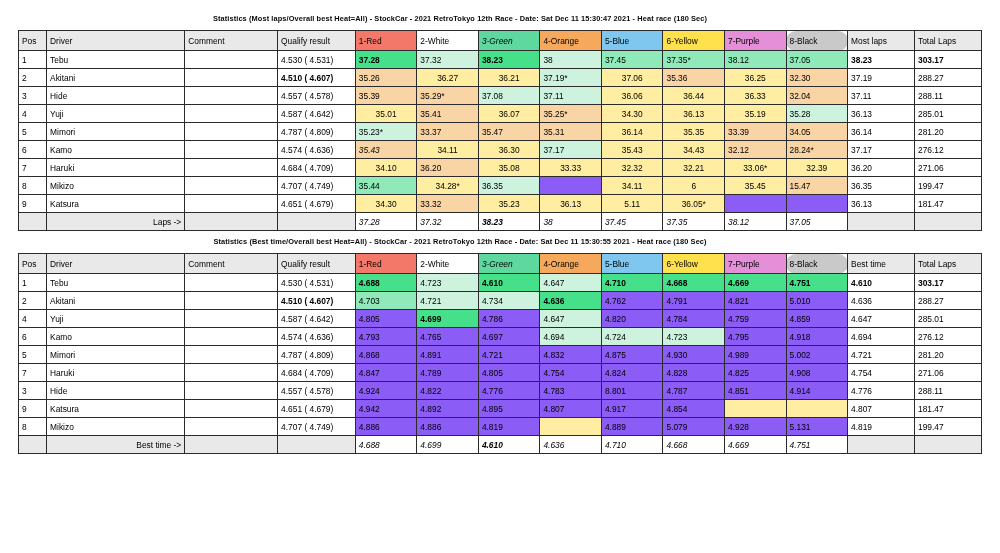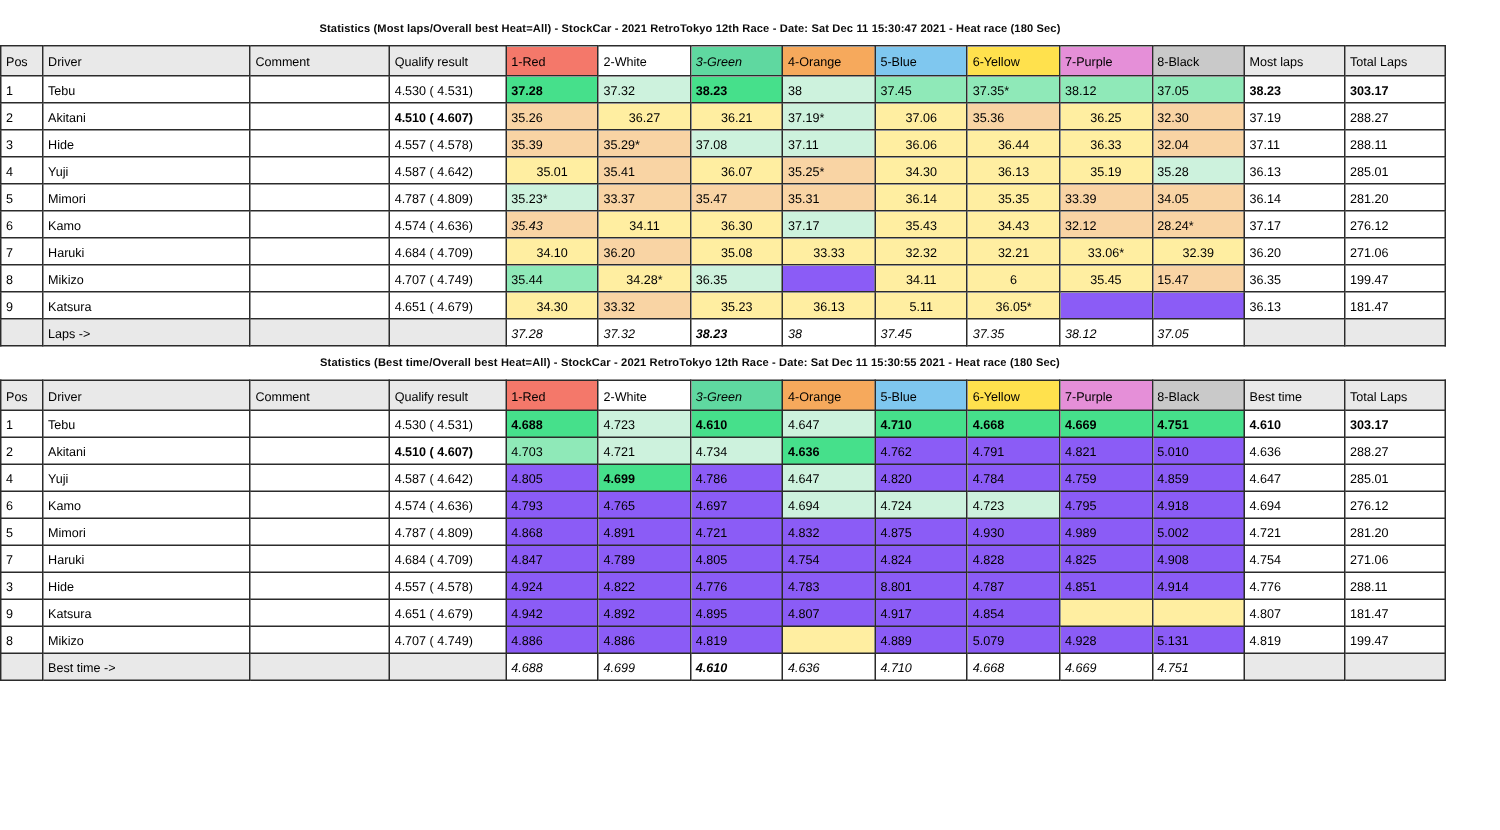--- a/index.html
+++ b/index.html
@@ -12,21 +12,21 @@
     height: 553px;
     font-family: "Liberation Sans", sans-serif;
     color: #000000;
     overflow: hidden;
   }
   .page {
     width: 920px;
     height: 553px;
     position: relative;
     box-sizing: border-box;
-    padding: 8px 0;
+    padding: 8px 18px;
   }
   .panel {
     position: relative;
     margin-bottom: 4px;
   }
   .panel-title {
     text-align: center;
     font-size: 7.4px;
     font-weight: bold;
     letter-spacing: 0.1px;
@@ -63,34 +63,35 @@
   .c-best { width: 62px; }
   .c-total { width: 62px; }
   .hdr-grey { background: #e9e9e9; }
   .hdr-red { background: #f4786a; }
   .hdr-white { background: #ffffff; }
   .hdr-green { background: #5fd8a0; font-style: italic; }
   .hdr-orange { background: #f6a95c; }
   .hdr-blue { background: #7fc7ef; }
   .hdr-yellow { background: #ffe14d; }
   .hdr-purple { background: #e58fd8; }
-  .hdr-black { background: #c9c9c9; }
+  .hdr-black { background: #c9c9c9; border-radius: 10px; }
   .cell-white { background: #8b5cf6; }
   .cell-orange { background: #f9d4a4; }
   .cell-yellow { background: #ffeea1; text-align: center; }
 
   .hl-strong { background: #46e08b; font-weight: bold; }
   .hl-mid { background: #8fe9b8; }
   .hl-soft { background: #cdf2dd; }
 
   .bold { font-weight: bold; }
   .ital { font-style: italic; }
   .b-i { font-weight: bold; font-style: italic; }
   .summary-label {
     background: #e9e9e9;
+    text-align: right;
     font-size: 8.4px;
     padding-right: 14px;
   }
   .summary-cell {
     background: #ffffff;
     font-style: italic;
   }
   .summary-blank { background: #e9e9e9; }
 </style>
 </head>

